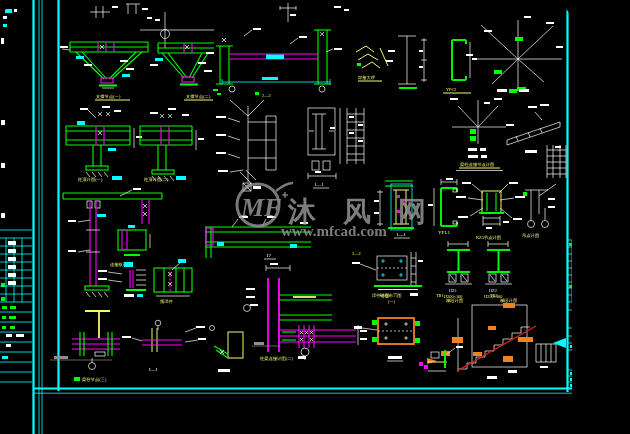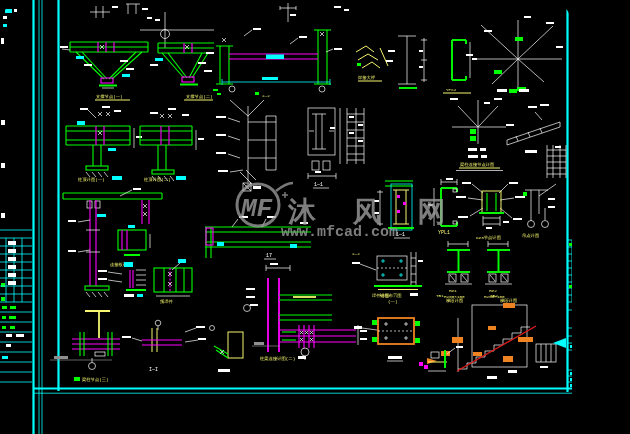--- a/index.html
+++ b/index.html
@@ -1,17 +1,17 @@
 <!DOCTYPE html>
 <html><head>
 <meta charset="utf-8">
 <style>
   html,body{margin:0;padding:0;background:#000;}
   #stage{position:relative;width:572px;height:434px;background:#000;overflow:hidden;
-         font-family:Liberation Mono, monospace;border-radius:25px;}
+         font-family:Liberation Serif, serif;border-radius:25px;}
   svg{display:block}
   
   .w{stroke:#ffffff;stroke-width:.7;fill:none}
   .g{stroke:#00ff00;stroke-width:1.1;fill:none}
   .g2{stroke:#00ff00;stroke-width:1.9;fill:none}
   .m{stroke:#ff00ff;stroke-width:1.1;fill:none}
   .m2{stroke:#ff00ff;stroke-width:1.8;fill:none}
   .c{stroke:#00ffff;stroke-width:.8;fill:none}
   .c2{stroke:#00ffff;stroke-width:2.2;fill:none}
   .y{stroke:#f6f670;stroke-width:1;fill:none}

